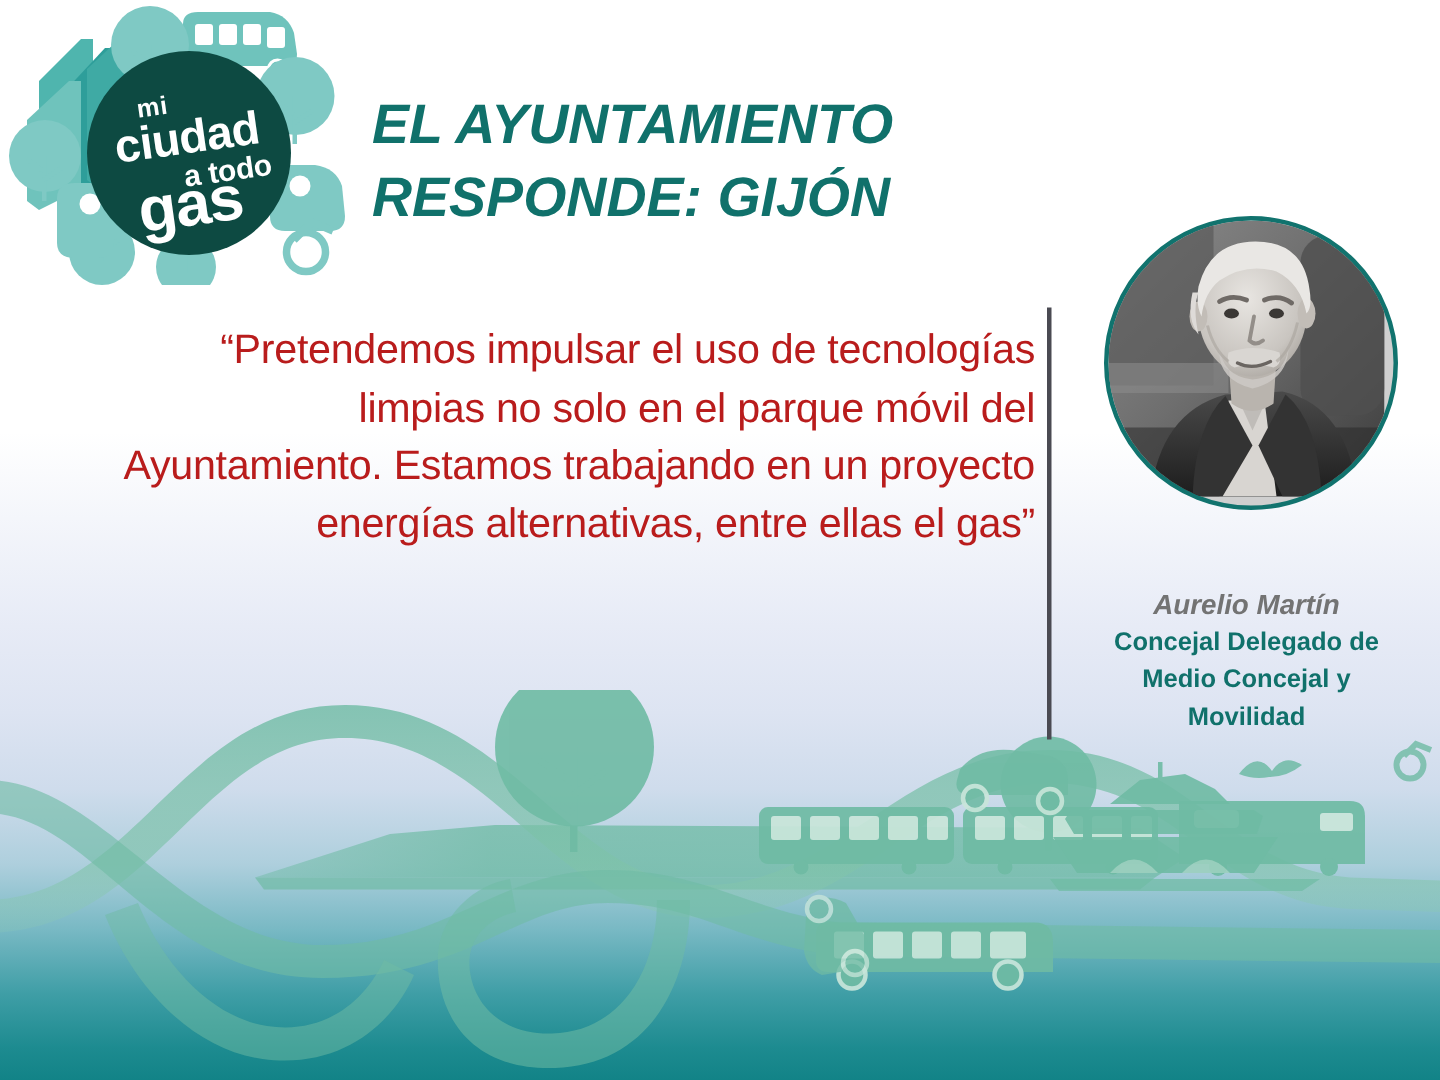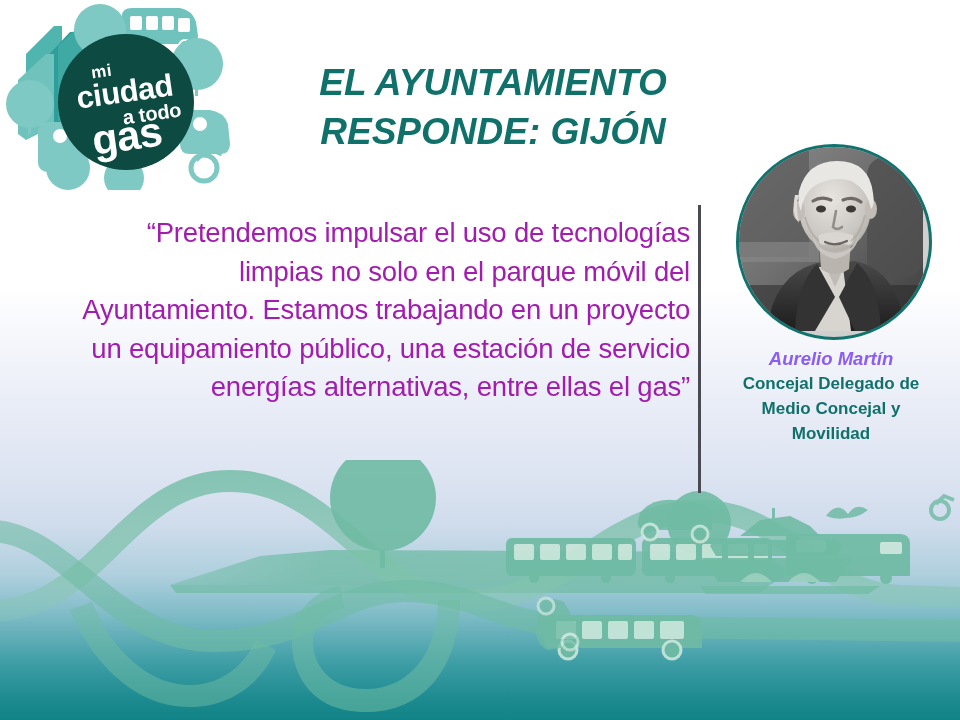--- a/index.html
+++ b/index.html
@@ -43,37 +43,36 @@
     width: 232px;
     height: 188px;
   }
 
   
   .title {
     position: absolute;
     left: 248px;
     top: 58px;
     width: 490px;
-    text-align: center;
     color: #10716B;
     font-weight: bold;
     font-style: italic;
     font-size: 37px;
     line-height: 49px;
     letter-spacing: 0px;
   }
 
   
   .quote {
     position: absolute;
     left: 18px;
     top: 214px;
     width: 672px;
     text-align: right;
-    color: #a21caf;
+    color: #b91c1c;
     font-size: 27.5px;
     line-height: 38.5px;
     letter-spacing: -0.2px;
   }
   .quote .line { display: block; white-space: nowrap; }
 
   
   .divider {
     position: absolute;
     left: 698px;
@@ -100,25 +99,26 @@
   
   .attrib {
     position: absolute;
     left: 706px;
     top: 346px;
     width: 250px;
     text-align: center;
   }
   .attrib .name {
     display:block;
-    color: #8b5cf6;
+    color: #737373;
     font-weight: bold;
     font-style: italic;
     font-size: 18.5px;
     line-height: 25px;
+    margin-top: 44px;
   }
   .attrib .role {
     display:block;
     color: #10716B;
     font-weight: bold;
     font-size: 17px;
     line-height: 25px;
   }
 
   
@@ -336,21 +336,20 @@
 
   <div class="title">
     <span>EL AYUNTAMIENTO</span><br>
     <span>RESPONDE: GIJÓN</span>
   </div>
 
   <div class="quote">
     <span class="line">“Pretendemos impulsar el uso de tecnologías</span>
     <span class="line">limpias no solo en el parque móvil del</span>
     <span class="line">Ayuntamiento. Estamos trabajando en un proyecto</span>
-    <span class="line">un equipamiento público, una estación de servicio</span>
     <span class="line">energías alternativas, entre ellas el gas”</span>
   </div>
 
   <div class="divider"></div>
 
   <div class="photo-wrap">
     <svg width="184" height="184" viewBox="0 0 184 184" xmlns="http://www.w3.org/2000/svg">
       <defs>
         <linearGradient id="bgWall" x1="0" y1="0" x2="1" y2="1">
           <stop offset="0%" stop-color="#8c8c8c"></stop>

